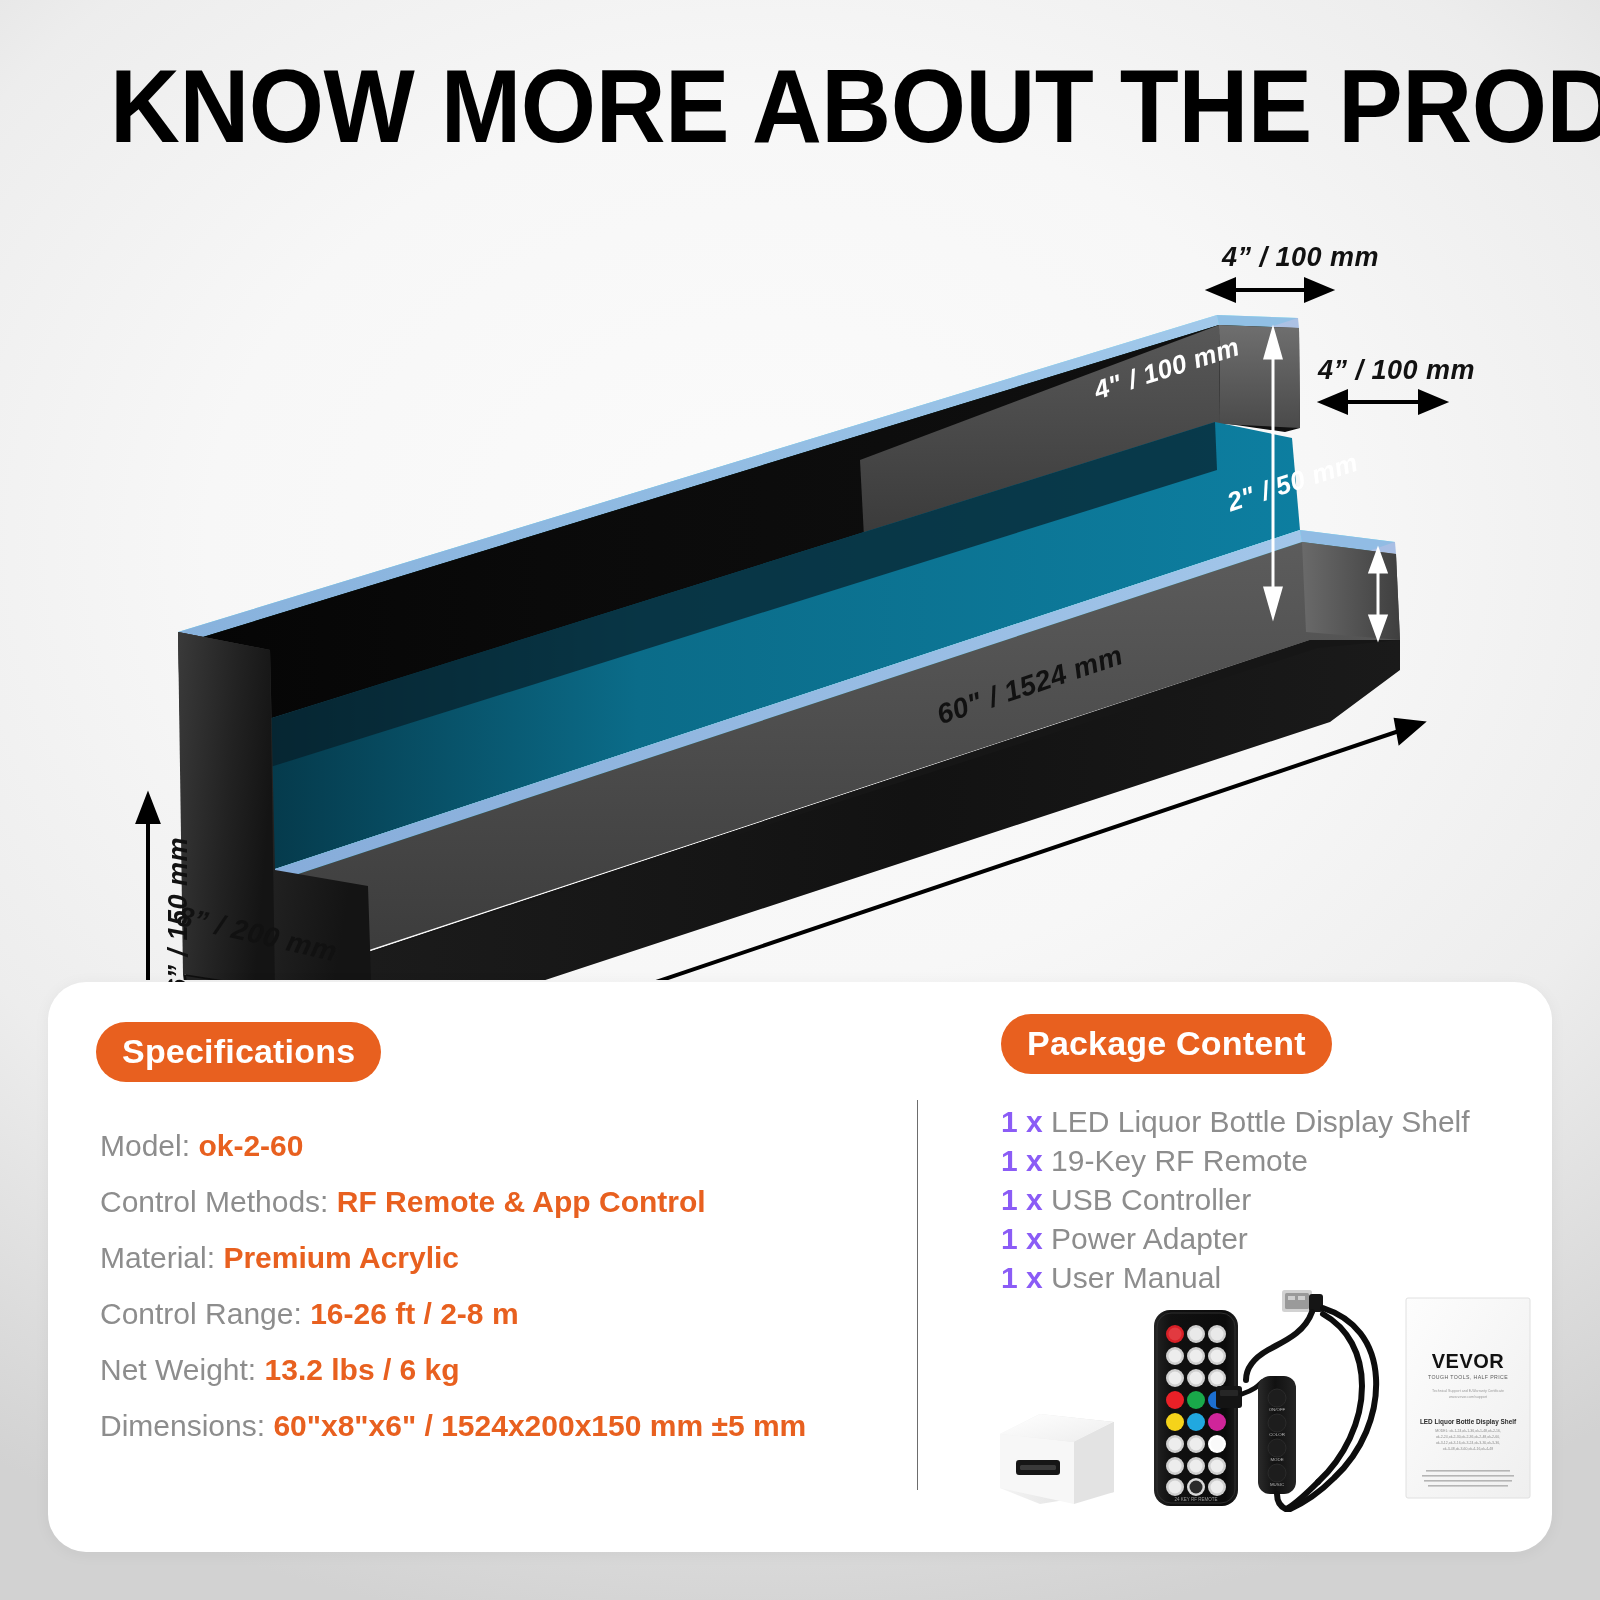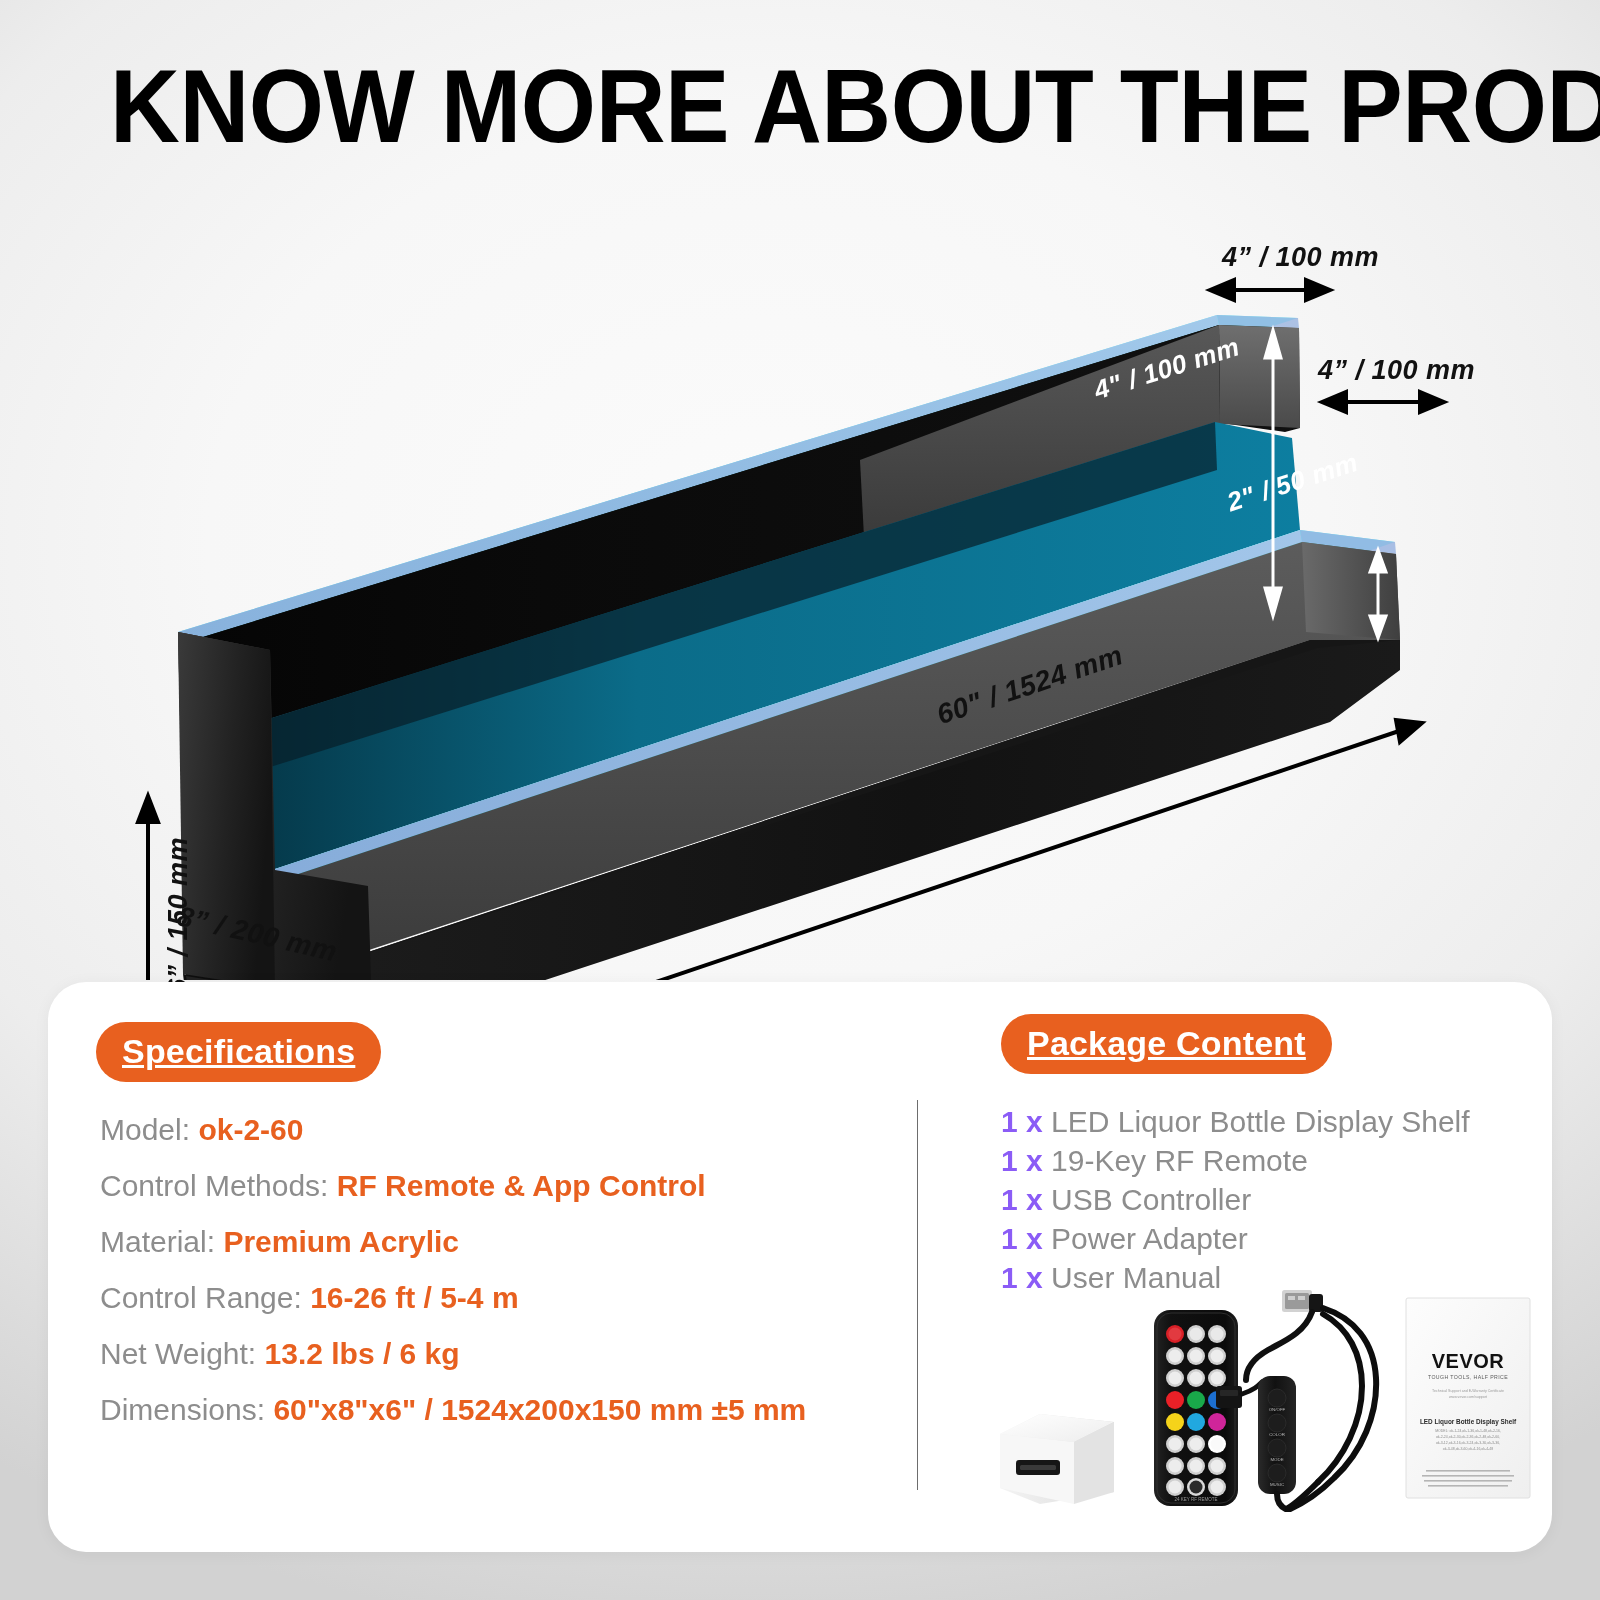--- a/index.html
+++ b/index.html
@@ -55,27 +55,26 @@
   .pill {
     display:inline-block;
     background:#E8601F;
     color:#fff;
     font-weight:bold;
     border-radius:30px;
     padding:10px 26px 12px 26px;
     font-size:34px;
     line-height:38px;
     letter-spacing:0.2px;
-    text-decoration:underline;
   }
 
   #specs-head { position:absolute; left:48px; top:40px; }
   #pkg-head   { position:absolute; left:36px; top:32px; }
 
-  #specs-list { position:absolute; left:52px; top:120px; width:800px; }
+  #specs-list { position:absolute; left:52px; top:136px; width:800px; }
   .spec-row {
     font-size:30px;
     line-height:56px;
     color:#8d8d8d;
     white-space:nowrap;
   }
   .spec-row .v { color:#E8601F; font-weight:bold; }
 
   #pkg-col { position:absolute; left:36px; top:120px; width:580px; }
   .pkg-row {
@@ -247,21 +246,21 @@
     <div class="spec-row">
       <span>Control Methods:</span>
       <span class="v">RF Remote &amp; App Control</span>
     </div>
     <div class="spec-row">
       <span>Material:</span>
       <span class="v">Premium Acrylic</span>
     </div>
     <div class="spec-row">
       <span>Control Range:</span>
-      <span class="v">16-26 ft / 5-4 m</span>
+      <span class="v">16-26 ft / 2-8 m</span>
     </div>
     <div class="spec-row">
       <span>Net Weight:</span>
       <span class="v">13.2 lbs / 6 kg</span>
     </div>
     <div class="spec-row">
       <span>Dimensions:</span>
       <span class="v">60"x8"x6" / 1524x200x150 mm ±5 mm</span>
     </div>
   </div>

